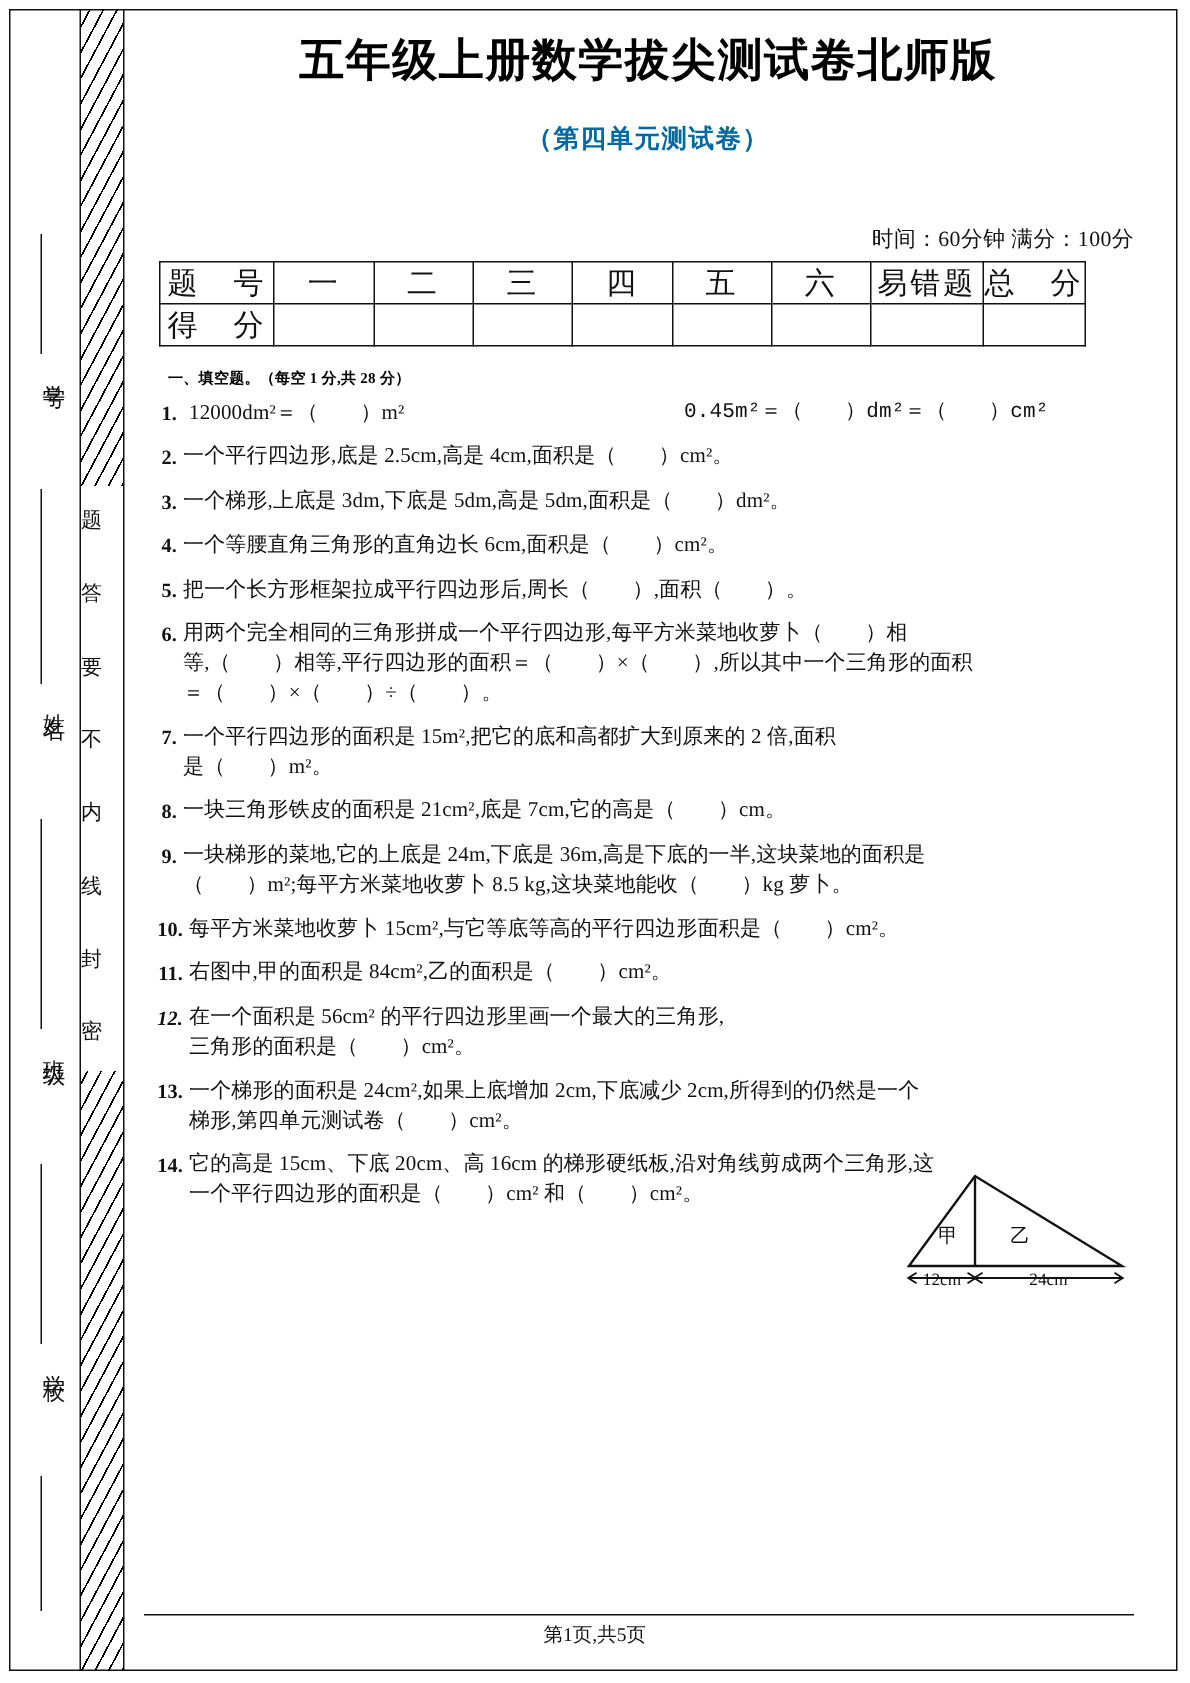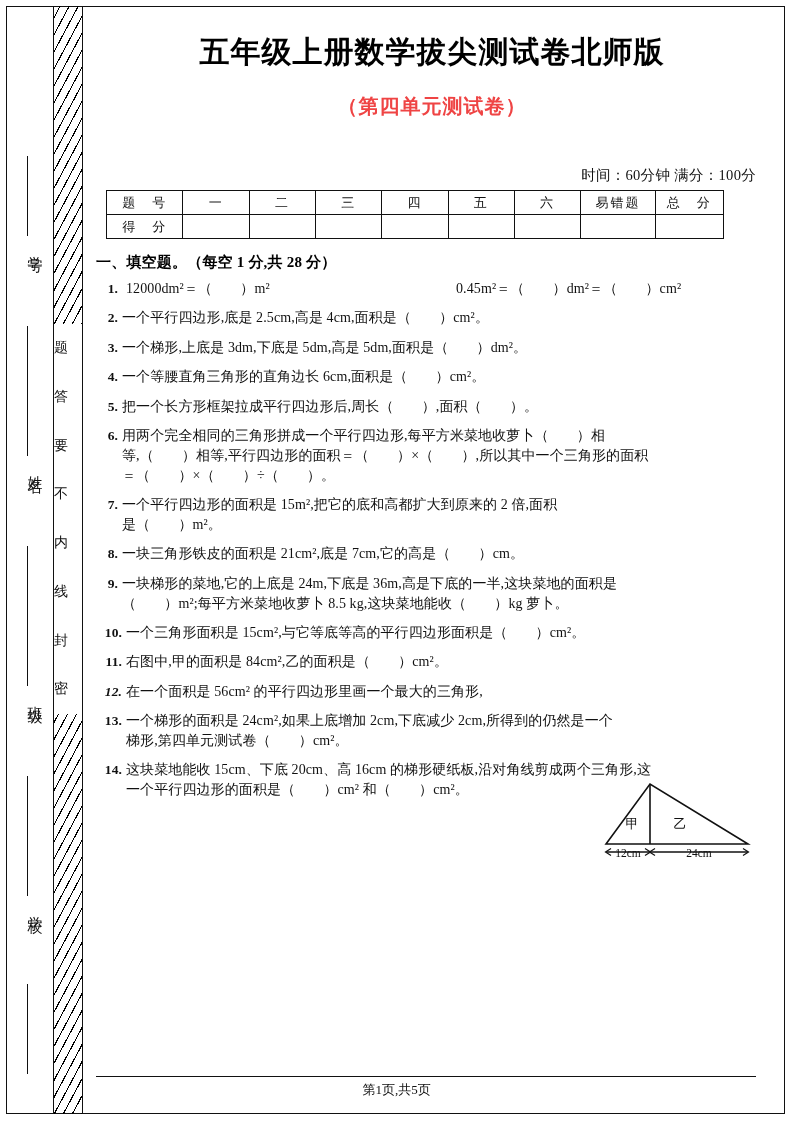--- a/index.html
+++ b/index.html
@@ -90,40 +90,40 @@
     color: #111;
     display: flex;
     align-items: center;
     justify-content: center;
     background: #fff;
   }
 
   
   #content {
     position: absolute;
-    left: 96px; top: 14px;
+    left: 96px; top: 2px;
     width: 672px;
   }
 
   .title-main {
     text-align: center;
     font-size: 30px;
     font-weight: bold;
     letter-spacing: 1px;
     margin: 18px 0 0 0;
     color: #000;
     font-family: "Liberation Serif", "DejaVu Serif", serif;
   }
   .title-sub {
     text-align: center;
-    font-size: 20px;
+    font-size: 17px;
     font-weight: bold;
     letter-spacing: 1px;
     margin: 20px 0 0 0;
-    color: #ef4444;
+    color: #0369a1;
   }
 
   .meta-line {
     text-align: right;
     font-size: 14.5px;
     margin: 46px 12px 5px 0;
     color: #111;
     letter-spacing: 0.3px;
   }
 
@@ -132,35 +132,35 @@
     border-collapse: collapse;
     width: 618px;
     margin: 0 0 0 10px;
     table-layout: fixed;
   }
   table.score-table td {
     border: 1.1px solid #111;
     height: 23px;
     text-align: center;
     vertical-align: middle;
-    font-size: 13px;
+    font-size: 20px;
     color: #111;
     letter-spacing: 2px;
     padding: 0;
   }
   td.head-cell { width: 74px; }
   td.num-cell  { width: 64px; }
   td.wrong-cell{ width: 72px; }
   td.total-cell{ width: 66px; }
 
   
   .section-head {
-    font-size: 15px;
+    font-size: 10px;
     font-weight: bold;
-    margin: 14px 0 7px 0;
+    margin: 14px 0 7px 16px;
     color: #000;
     letter-spacing: 0.2px;
   }
 
   .q {
     position: relative;
     font-size: 14px;
     line-height: 1.42;
     margin: 0 0 9.5px 0;
     padding-left: 26px;
@@ -175,21 +175,21 @@
     font-size: 13.5px;
     text-align: right;
     width: 20px;
   }
   .q .line2 { display: block; }
 
   .two-col {
     display: flex;
   }
   .two-col .cL { width: 330px; }
-  .two-col .cR { flex: 1; }
+  .two-col .cR { flex: 1; font-family: Liberation Mono, monospace; }
 
   
   #figure-wrap {
     position: absolute;
     left: 598px;
     top: 776px;
     width: 158px;
     height: 90px;
   }
 
@@ -329,42 +329,43 @@
     </div>
 
     <div class="q">
       <span class="qn">9.</span>
       <span>一块梯形的菜地,它的上底是 24m,下底是 36m,高是下底的一半,这块菜地的面积是</span>
       <span class="line2">（　　）m²;每平方米菜地收萝卜 8.5 kg,这块菜地能收（　　）kg 萝卜。</span>
     </div>
 
     <div class="q" style="padding-left:30px;">
       <span class="qn" style="width:24px;font-family:Liberation Serif, serif;">10.</span>
-      <span>一个三角形面积是 15cm²,与它等底等高的平行四边形面积是（　　）cm²。</span>
+      <span>每平方米菜地收萝卜 15cm²,与它等底等高的平行四边形面积是（　　）cm²。</span>
     </div>
 
     <div class="q" style="padding-left:30px;">
       <span class="qn" style="width:24px;">11.</span>
       <span>右图中,甲的面积是 84cm²,乙的面积是（　　）cm²。</span>
     </div>
 
     <div class="q" style="padding-left:30px;">
       <span class="qn" style="width:24px;font-style:italic;">12.</span>
       <span>在一个面积是 56cm² 的平行四边形里画一个最大的三角形,</span>
+      <span class="line2">三角形的面积是（　　）cm²。</span>
     </div>
 
     <div class="q" style="padding-left:30px;">
       <span class="qn" style="width:24px;">13.</span>
       <span>一个梯形的面积是 24cm²,如果上底增加 2cm,下底减少 2cm,所得到的仍然是一个</span>
       <span class="line2">梯形,第四单元测试卷（　　）cm²。</span>
     </div>
 
     <div class="q" style="padding-left:30px;">
       <span class="qn" style="width:24px;">14.</span>
-      <span>这块菜地能收 15cm、下底 20cm、高 16cm 的梯形硬纸板,沿对角线剪成两个三角形,这</span>
+      <span>它的高是 15cm、下底 20cm、高 16cm 的梯形硬纸板,沿对角线剪成两个三角形,这</span>
       <span class="line2">一个平行四边形的面积是（　　）cm² 和（　　）cm²。</span>
     </div>
 
   </div>
 
   <div id="figure-wrap">
     <svg width="158" height="90" viewBox="0 0 158 90">
 
       <polygon points="8,68 52,8 150,68" fill="none" stroke="#111" stroke-width="1.6"></polygon>
 

